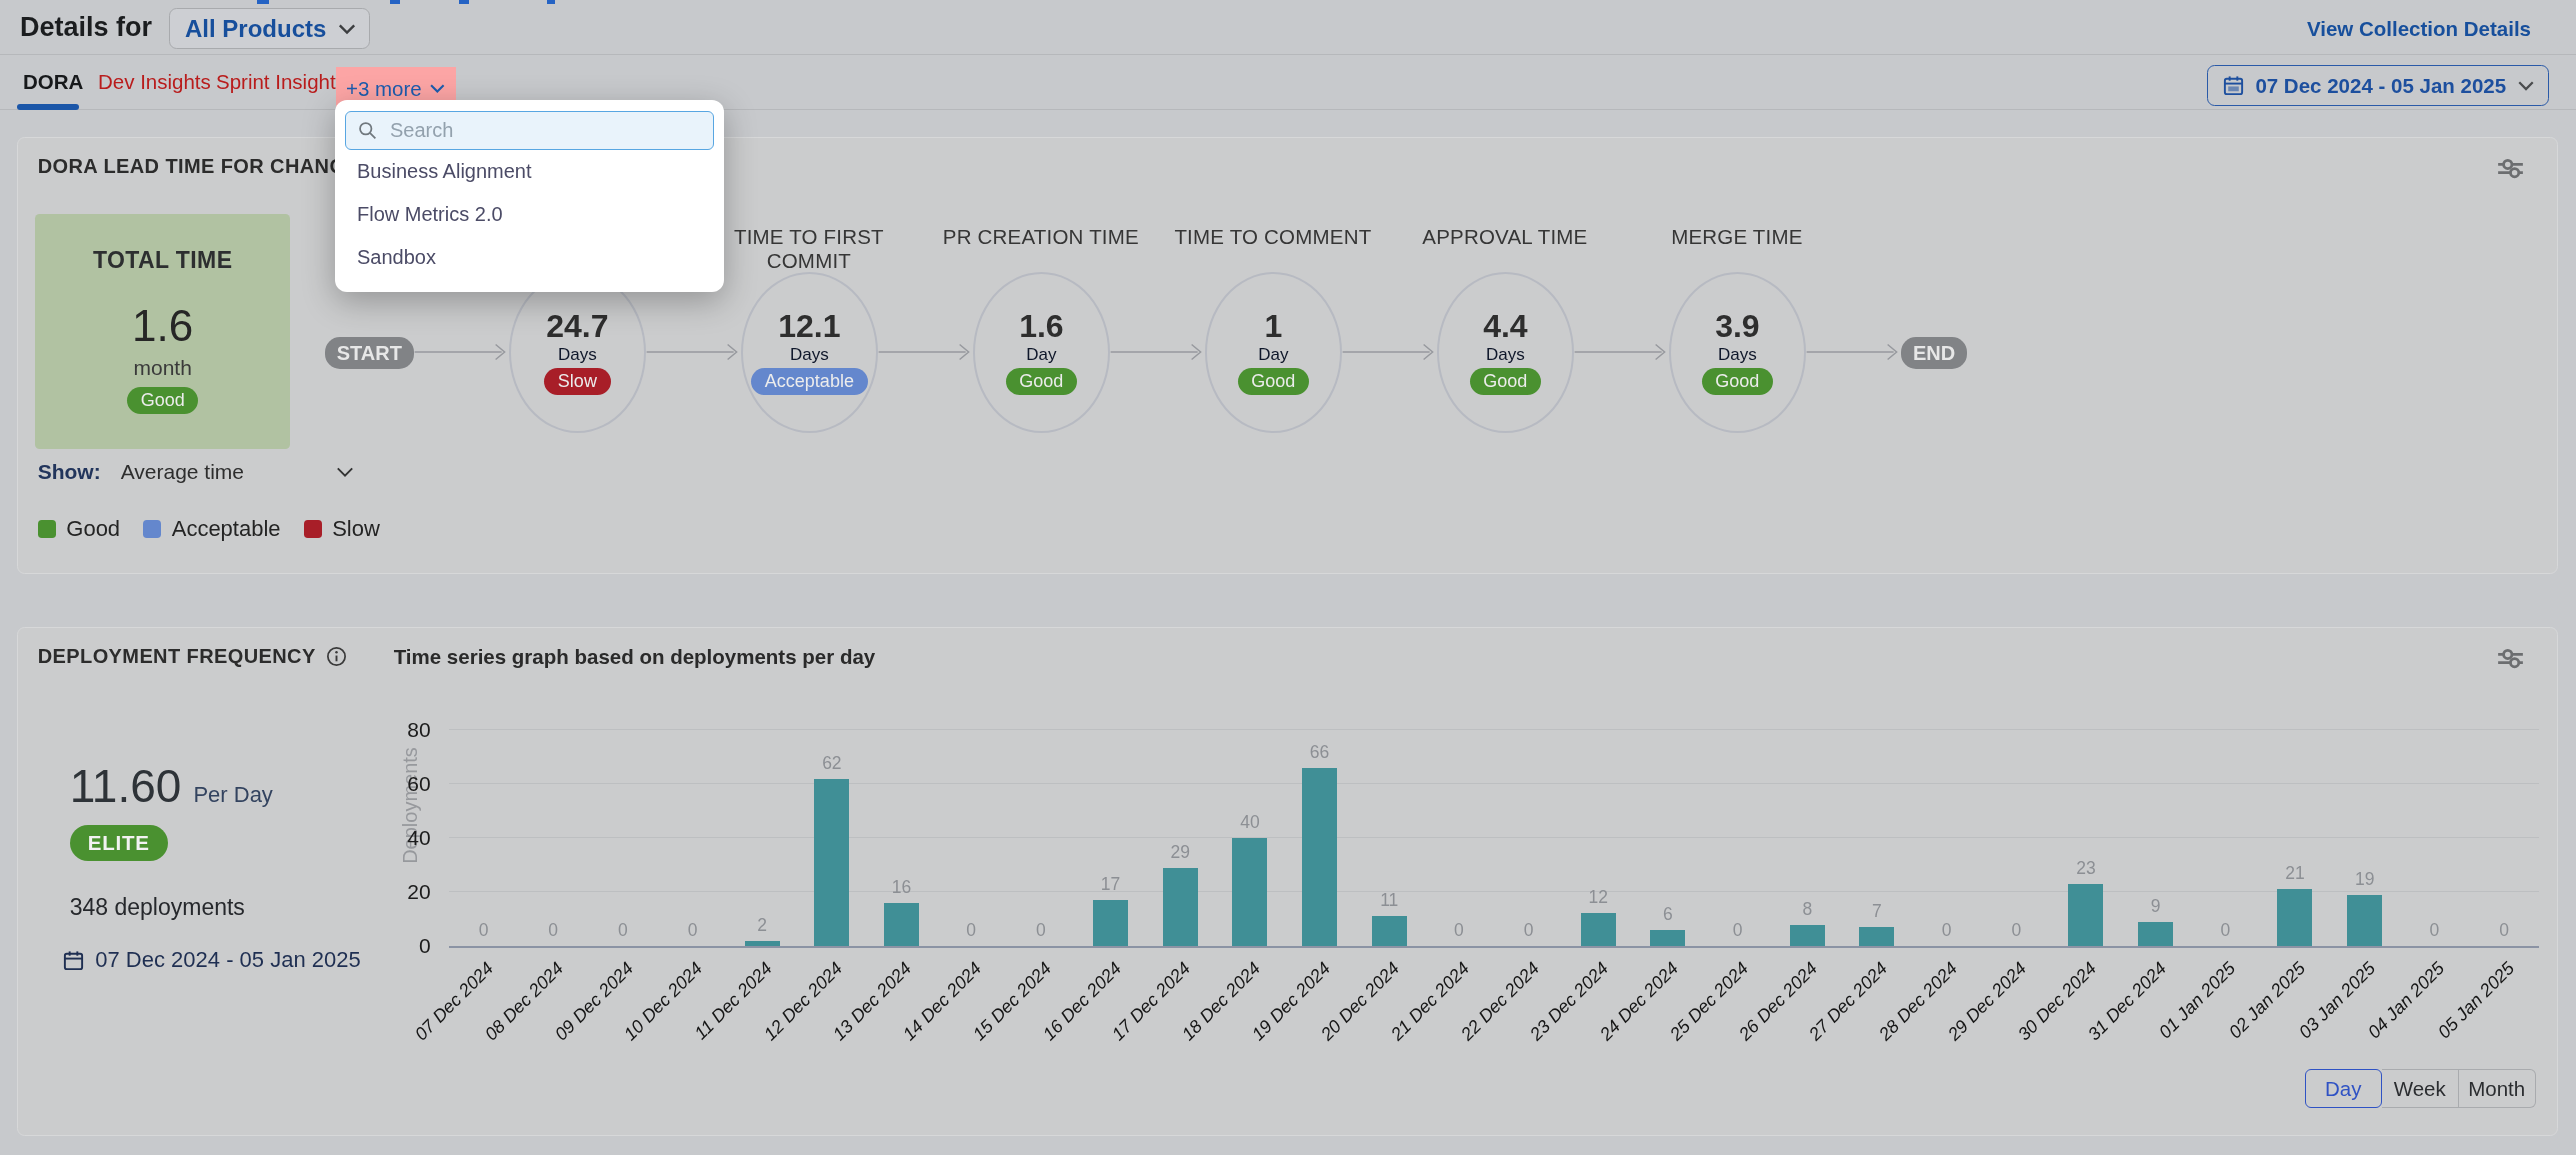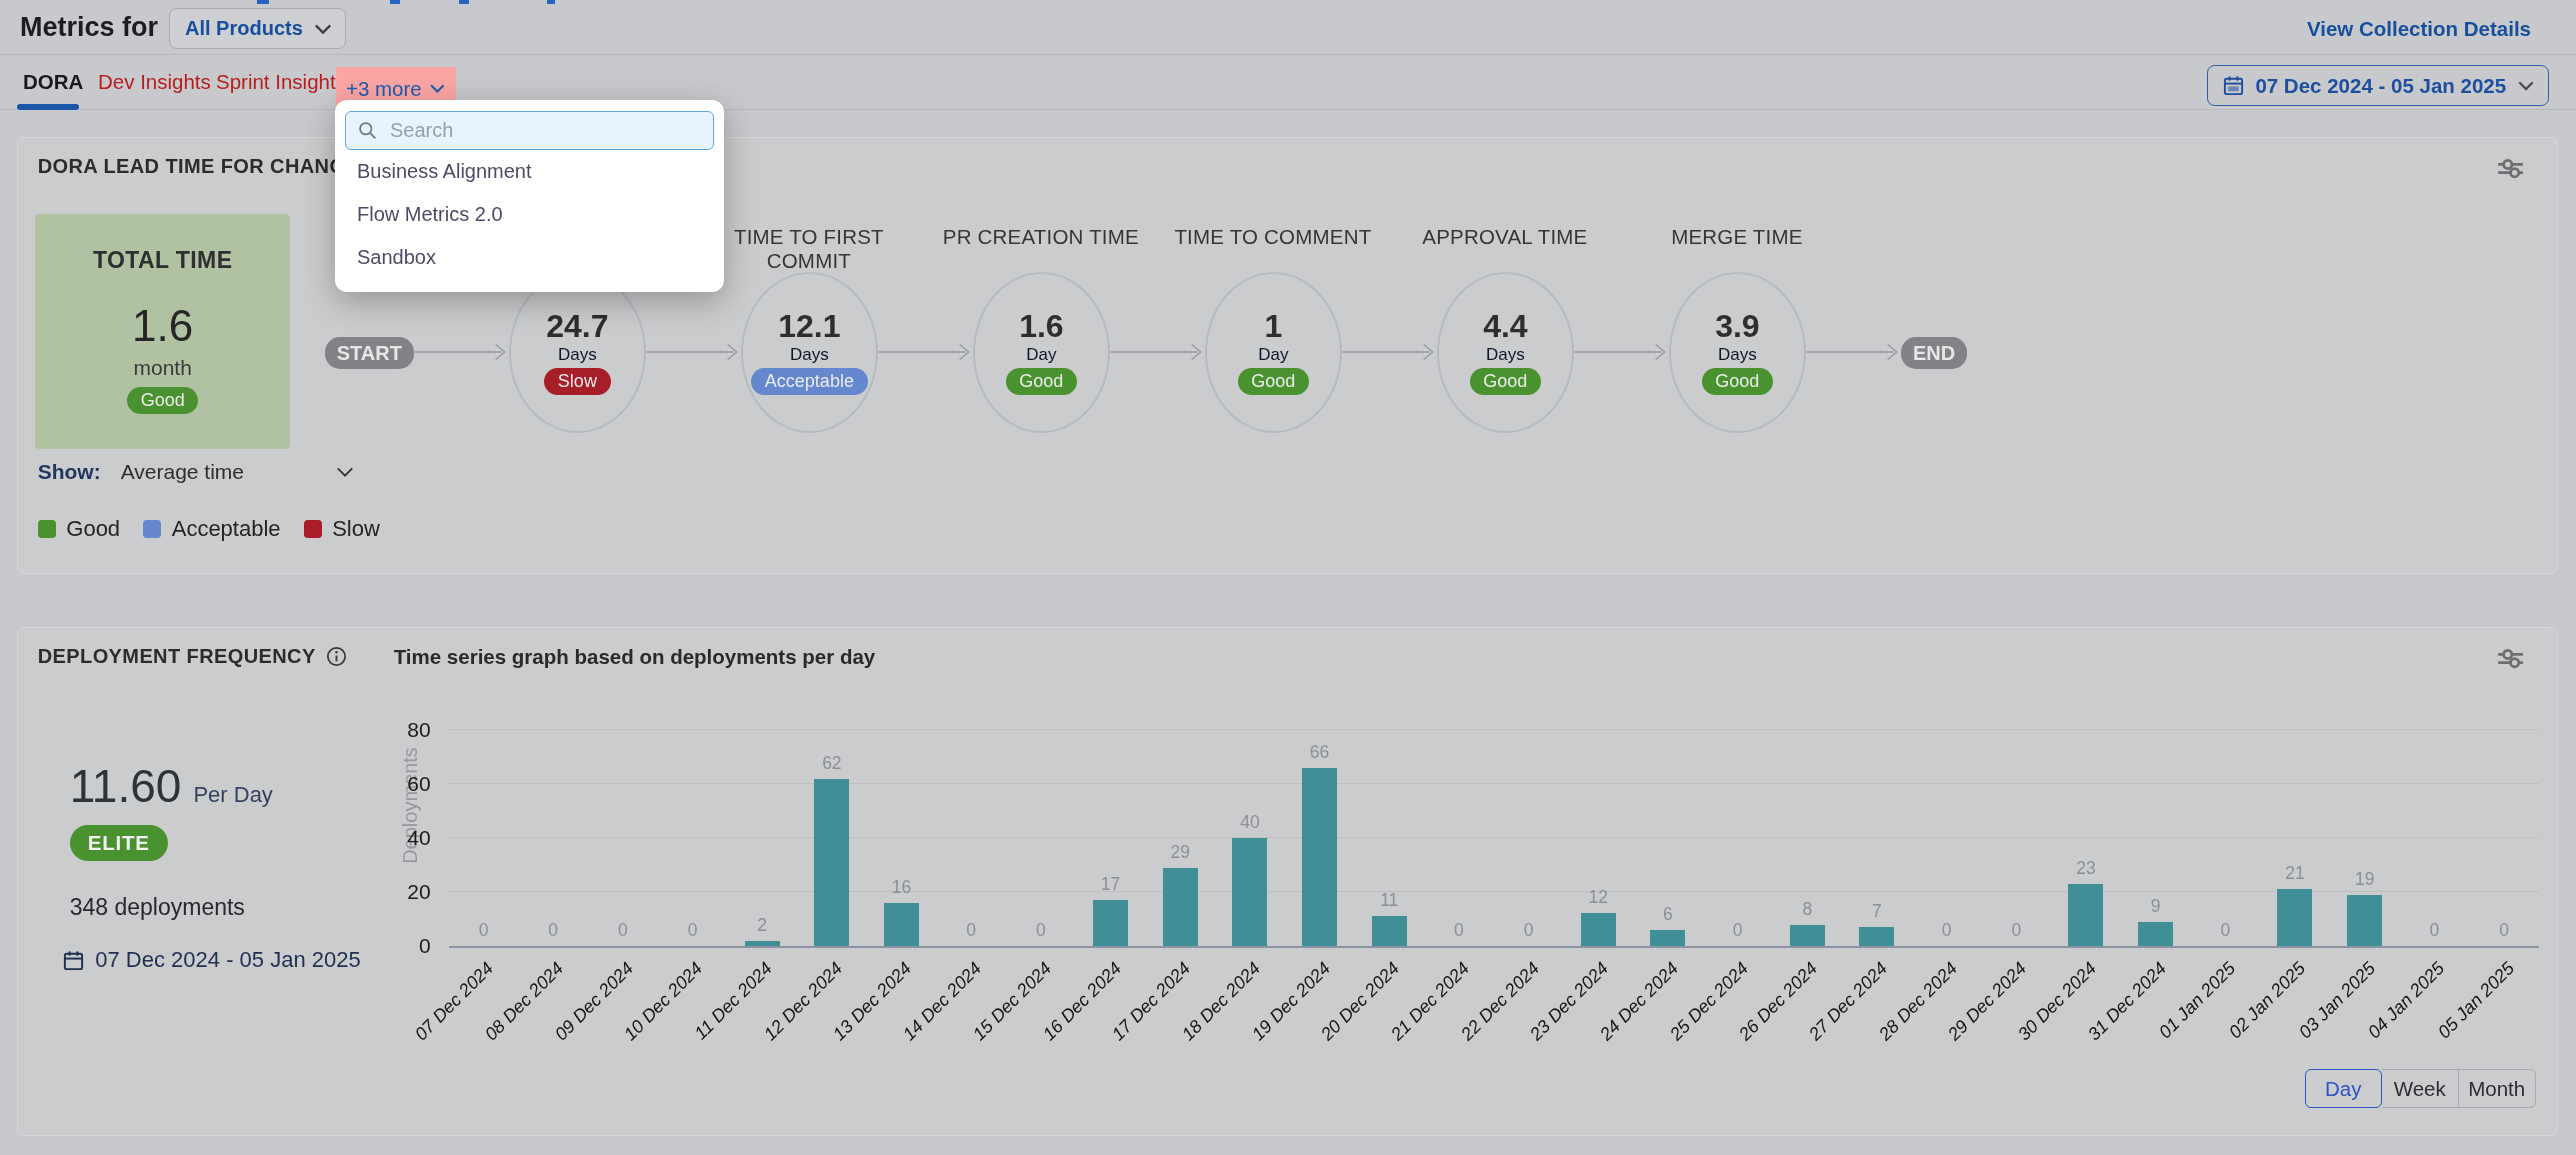--- a/index.html
+++ b/index.html
@@ -14,21 +14,21 @@
   .top-frag { position:absolute; top:0; height:3.8px; background:#2563c4; }
 
   
   .header { position:absolute; left:0; top:0; width:100%; height:55px; border-bottom:1.5px solid #b6b8bb; }
   .header-title { position:absolute; left:20px; top:12px; font-size:27px; font-weight:700; color:#1b1d1f; }
   .collection-btn {
     position:absolute; left:169px; top:8.4px; height:41px; padding:0 12px 0 15px;
     background:#cdcfd3; border:1.5px solid #a8aaad; border-radius:7.6px;
     display:flex; align-items:center; gap:10.6px; cursor:pointer;
   }
-  .collection-btn .lbl { font-size:20px; font-weight:700; color:#174f9c; }
+  .collection-btn .lbl { font-size:24px; font-weight:700; color:#174f9c; }
   .view-details { position:absolute; right:45px; top:16.7px; font-size:20.5px; font-weight:700; color:#174f9c; cursor:pointer; }
 
   
   .tabbar { position:absolute; left:0; top:55px; width:100%; height:55px; border-bottom:1.5px solid #b6b8bb; }
   .tab { position:absolute; top:0; height:53px; display:flex; align-items:center; font-size:20.5px; color:#b91c1c; cursor:pointer; }
   .tab.active { font-weight:700; color:#17191b; }
   .tab-underline { position:absolute; left:16.7px; bottom:-1.5px; width:62px; height:5.3px; background:#1b56a8; border-radius:3px; }
   .more-tab {
     position:absolute; left:336px; top:12px; width:120px; height:43px; background:#fca5a5;
     display:flex; align-items:center; justify-content:center; gap:7.6px;
@@ -124,21 +124,21 @@
 </style>
 </head>
 <body>
 
 <div class="top-frag" style="left:257px;width:12px;"></div>
 <div class="top-frag" style="left:390px;width:10px;"></div>
 <div class="top-frag" style="left:459px;width:10px;"></div>
 <div class="top-frag" style="left:547px;width:7.6px;"></div>
 
 <div class="header">
-  <div class="header-title">Metrics for</div>
+  <div class="header-title">Details for</div>
   <div class="collection-btn">
     <span class="lbl">All Products</span>
     <svg width="20" height="12" viewBox="0 0 16 10">
       <polyline points="2,2 8,8 14,2" fill="none" stroke="#3c3e40" stroke-width="2"></polyline>
     </svg>
   </div>
   <div class="view-details">View Collection Details</div>
 </div>
 
 <div class="tabbar">

